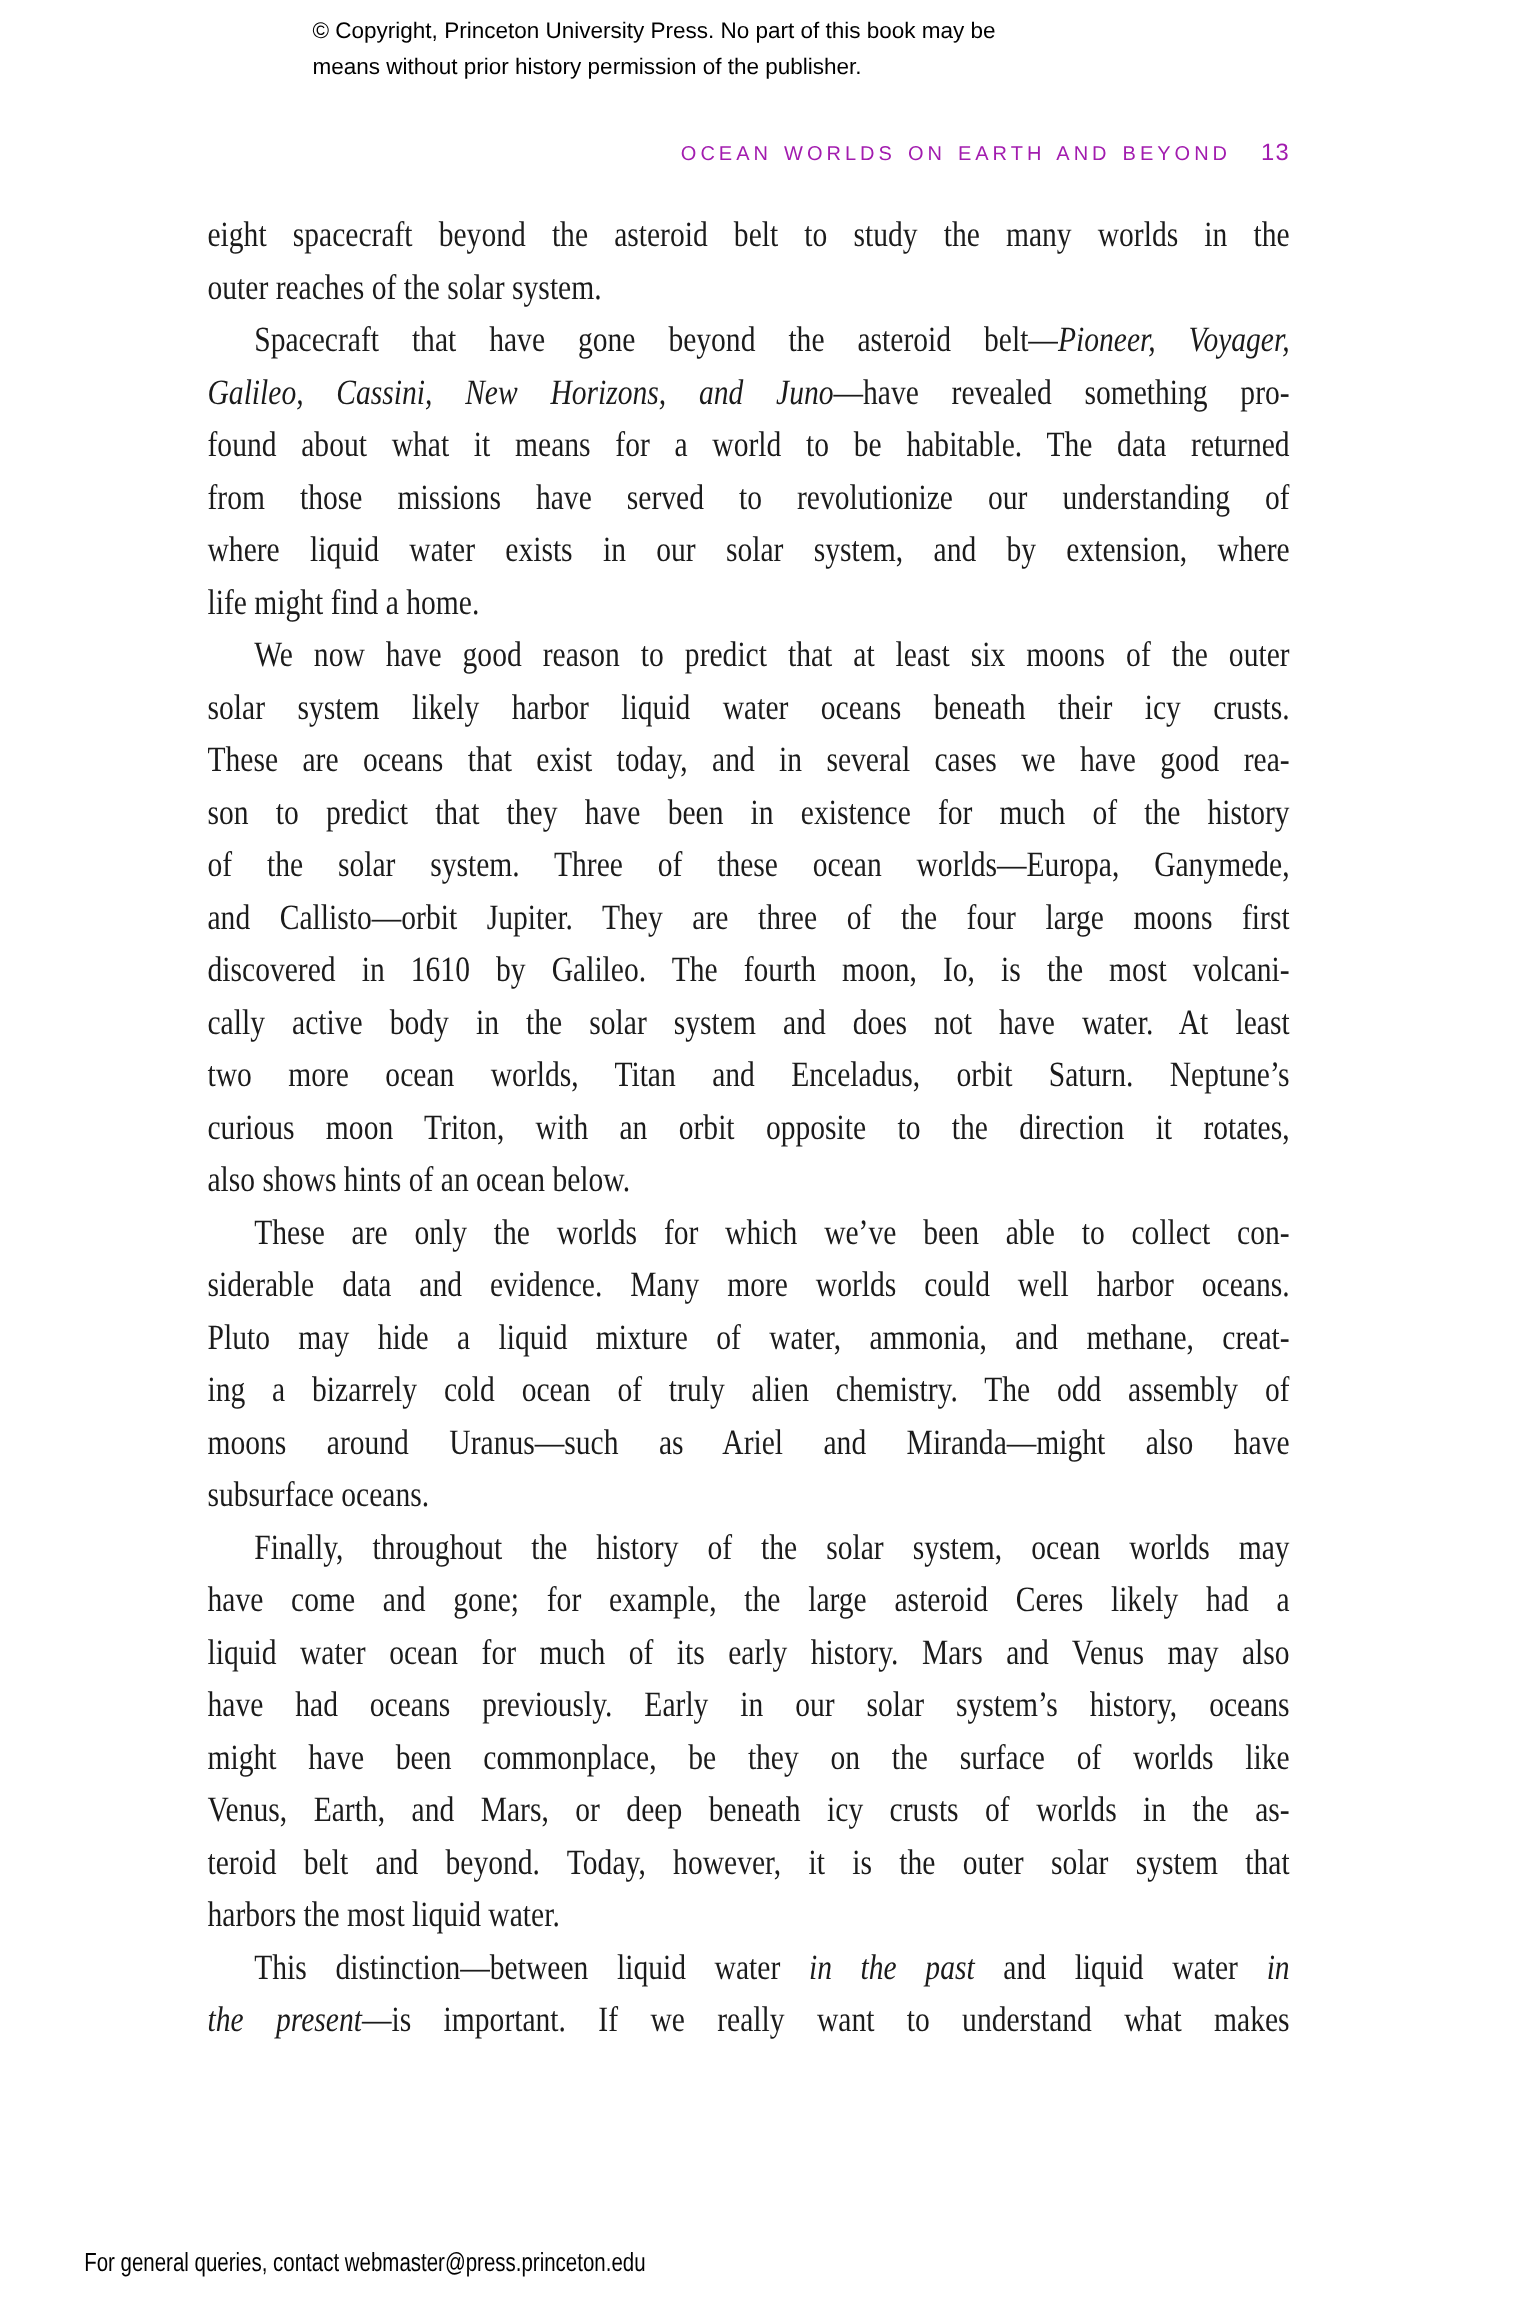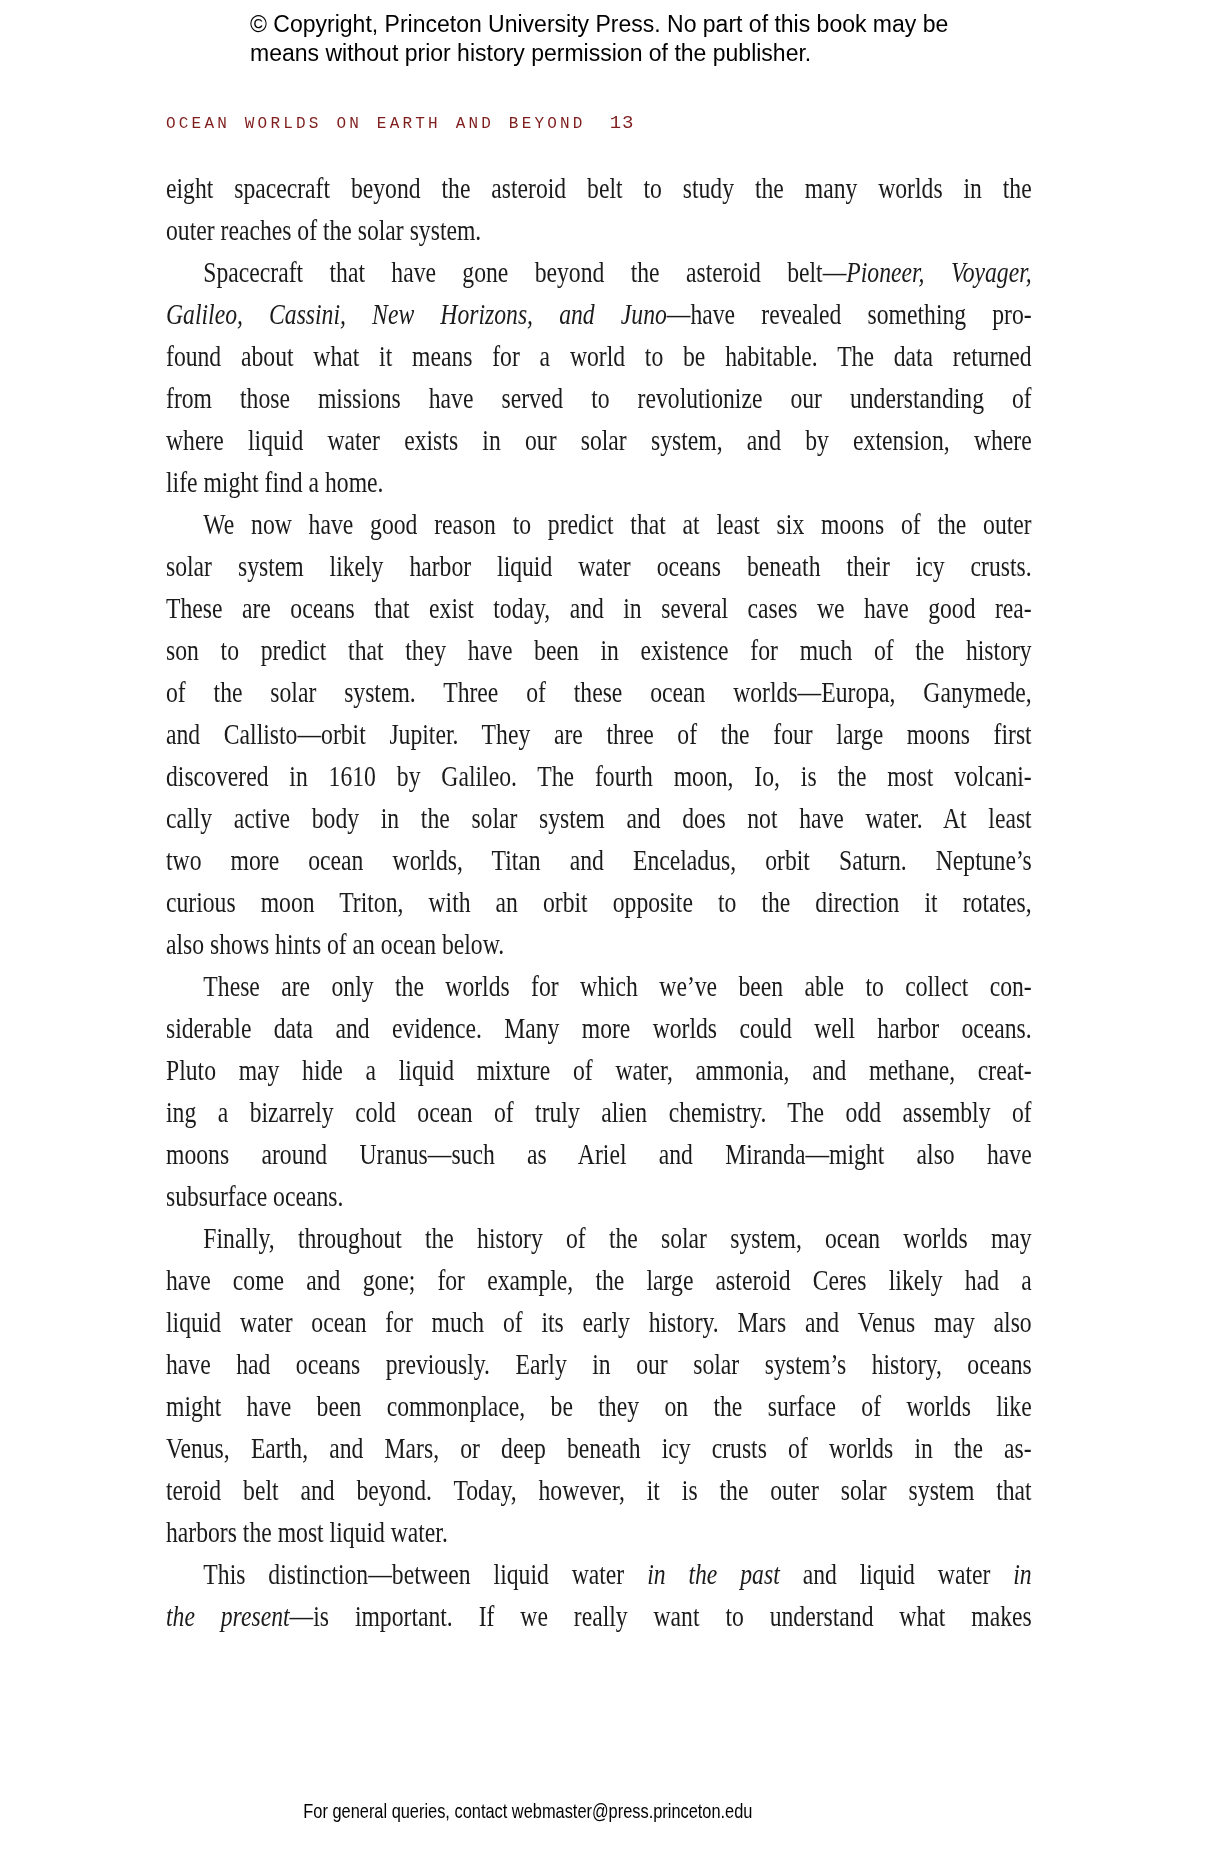--- a/index.html
+++ b/index.html
@@ -8,31 +8,31 @@
     background: #ffffff;
     position: relative;
     overflow: hidden;
     font-family: "Liberation Serif", serif;
   }
   
   .copyright {
     position: absolute;
     left: 250px; top: 10px;
     font-family: "Liberation Sans", sans-serif;
-    font-size: 23px; line-height: 28.5px;
+    font-size: 18px; line-height: 28.5px;
     color: #000000;
     white-space: nowrap;
   }
   
   .running-head {
     position: absolute;
     left: 166px; top: 112px; width: 866px;
-    text-align: left;
-    color: #7f1d1d;
-    font-family: Liberation Mono, monospace;
+    text-align: right;
+    color: #a21caf;
+    font-family: Liberation Sans, sans-serif;
   }
   .running-head .head-title {
     font-size: 16px;
     letter-spacing: 3.2px;
     word-spacing: 2px;
   }
   .running-head .page-num {
     font-size: 19px;
     margin-left: 24px;
     letter-spacing: 1px;
@@ -55,22 +55,22 @@
   }
   .page-body .line.just {
     text-align: justify;
     text-align-last: justify;
   }
   .page-body .line.indent { text-indent: 45px; }
   .page-body em { font-style: italic; }
   
   .footer-wrap {
     position: absolute;
-    left: 16px; top: 1799px; width: 1024px;
-    text-align: center;
+    left: 4px; top: 1799px; width: 1024px;
+    text-align: left;
   }
   .footer-text {
     display: inline-block;
     font-family: "Liberation Sans", sans-serif;
     font-size: 21px;
     color: #000000;
     transform: scaleX(0.78);
     transform-origin: 50% 50%;
     white-space: nowrap;
   }

